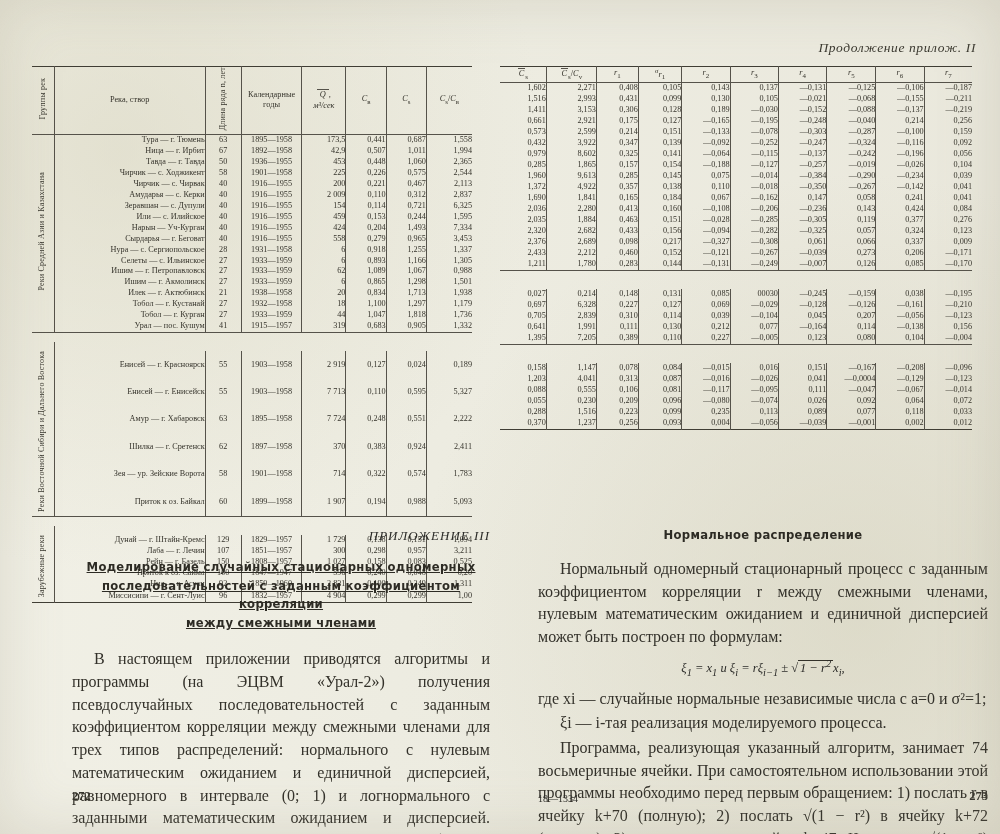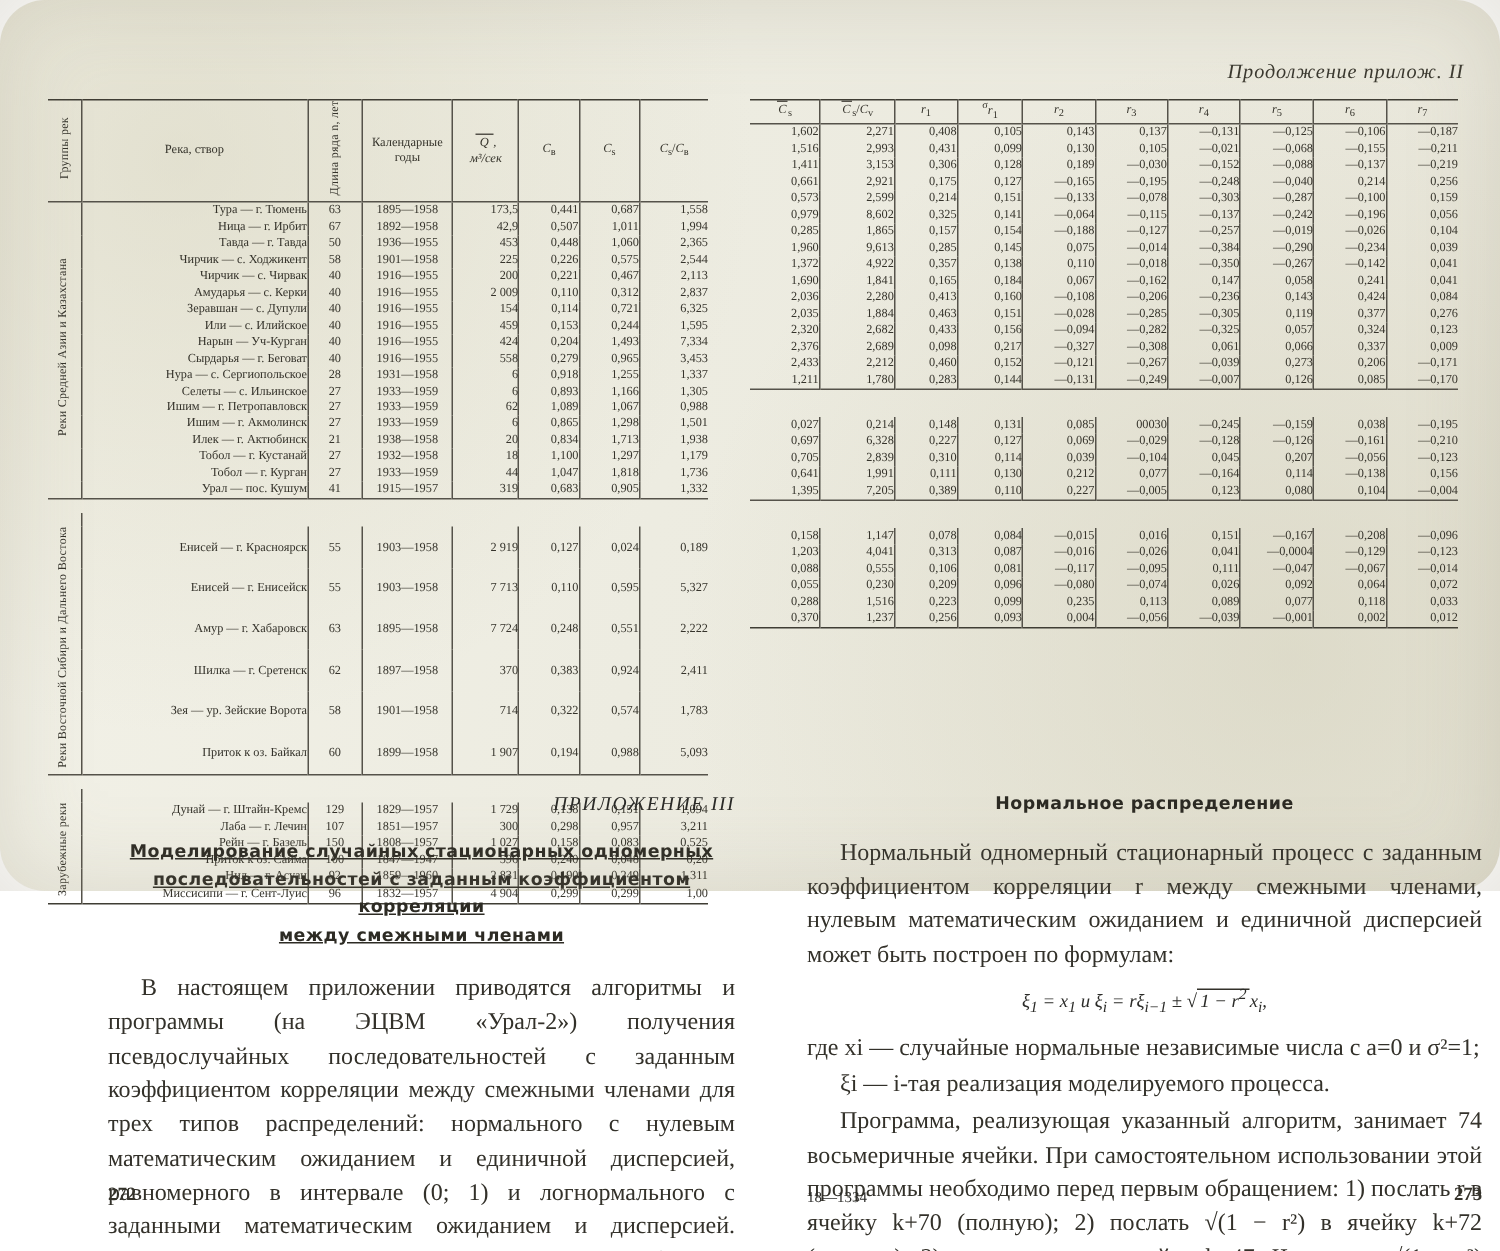--- a/index.html
+++ b/index.html
@@ -10,29 +10,28 @@
   body {
     width: 1000px;
     height: 834px;
     font-family: "Liberation Serif", "DejaVu Serif", serif;
     color: #2b2b28;
     overflow: hidden;
   }
   .page {
     position: relative;
     width: 1000px;
-    height: 594px;
+    height: 834px;
     background: #efeee4;
     background-image:
       radial-gradient(circle at 12% 18%, rgba(215,212,190,0.55) 0%, rgba(215,212,190,0) 38%),
       radial-gradient(circle at 86% 74%, rgba(208,205,182,0.5) 0%, rgba(208,205,182,0) 42%),
       linear-gradient(100deg, #f2f1e7 0%, #edece1 45%, #e9e7db 100%);
     box-sizing: border-box;
     padding: 0;
-    border-radius: 30px;
   }
   
   .page::after {
     content: "";
     position: absolute;
     inset: 0;
     pointer-events: none;
     box-shadow: inset 0 0 60px rgba(150,145,120,0.25);
   }
 
@@ -581,20 +580,32 @@
             <td class="cell num">0,214</td>
             <td class="cell num">0,151</td>
             <td class="cell num">—0,133</td>
             <td class="cell num">—0,078</td>
             <td class="cell num">—0,303</td>
             <td class="cell num">—0,287</td>
             <td class="cell num">—0,100</td>
             <td class="cell num">0,159</td>
           </tr>
           <tr>
+            <td class="cell num first">0,432</td>
+            <td class="cell num">3,922</td>
+            <td class="cell num">0,347</td>
+            <td class="cell num">0,139</td>
+            <td class="cell num">—0,092</td>
+            <td class="cell num">—0,252</td>
+            <td class="cell num">—0,247</td>
+            <td class="cell num">—0,324</td>
+            <td class="cell num">—0,116</td>
+            <td class="cell num">0,092</td>
+          </tr>
+          <tr>
             <td class="cell num first">0,979</td>
             <td class="cell num">8,602</td>
             <td class="cell num">0,325</td>
             <td class="cell num">0,141</td>
             <td class="cell num">—0,064</td>
             <td class="cell num">—0,115</td>
             <td class="cell num">—0,137</td>
             <td class="cell num">—0,242</td>
             <td class="cell num">—0,196</td>
             <td class="cell num">0,056</td>

